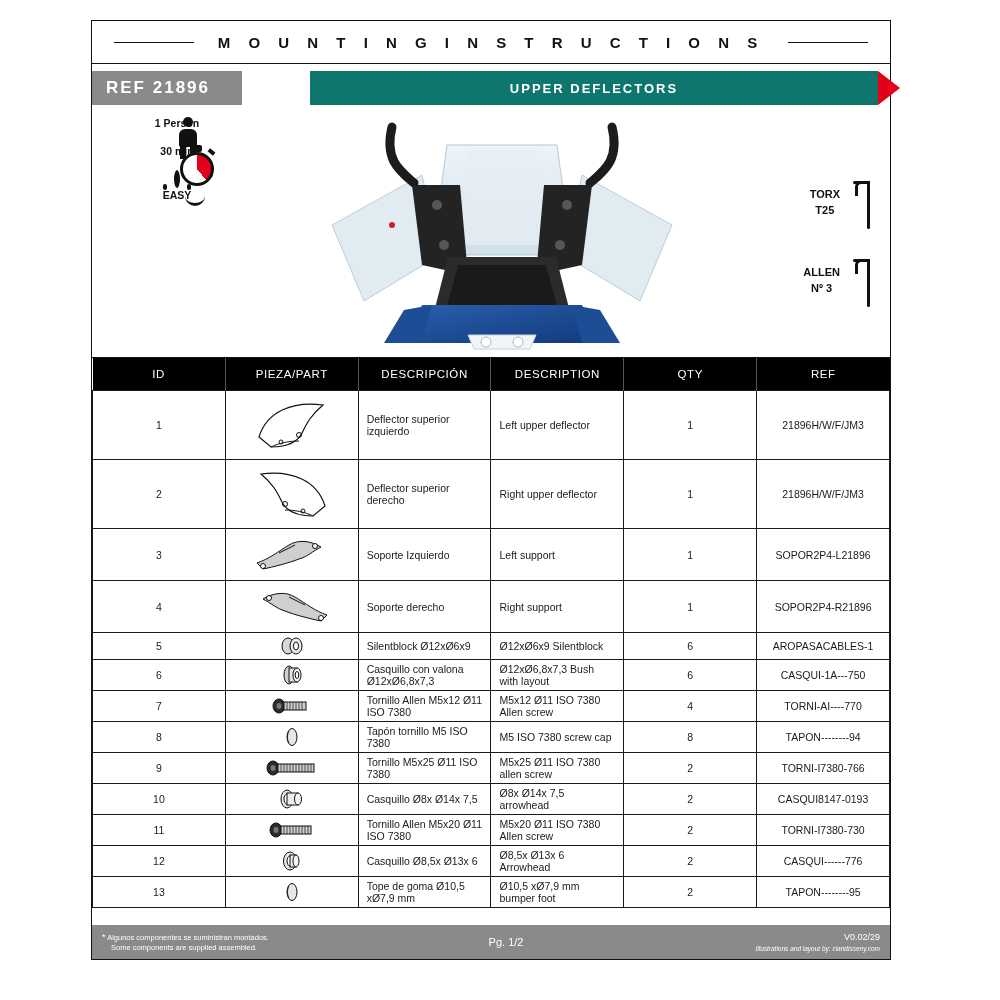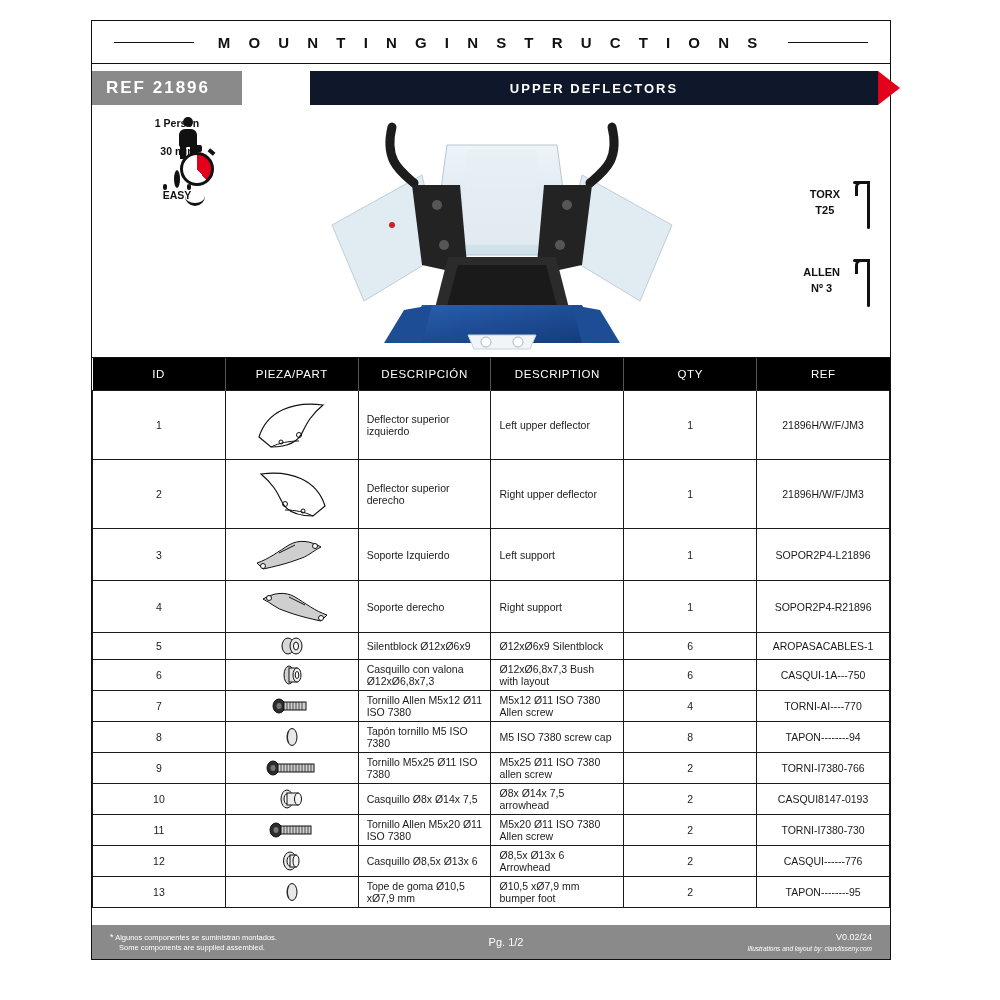--- a/index.html
+++ b/index.html
@@ -64,21 +64,21 @@
     font-size: 17px;
     font-weight: bold;
     letter-spacing: 2px;
     display: flex;
     align-items: center;
     padding-left: 14px;
     box-sizing: border-box;
   }
   .ref-red {
     flex: 1;
-    background: #0f172a;
+    background: #0f766e;
     color: #fff;
     font-size: 13px;
     font-weight: bold;
     letter-spacing: 2px;
     display: flex;
     align-items: center;
     justify-content: center;
     position: relative;
     margin-right: 12px;
     margin-left: 36px;
@@ -249,21 +249,21 @@
     position: absolute;
     left: 0;
     bottom: 0;
     width: 100%;
     height: 34px;
     background: #8a8a8a;
     color: #fff;
     display: flex;
     align-items: center;
     box-sizing: border-box;
-    padding: 0 18px;
+    padding: 0 10px;
   }
   .footer .note {
     font-size: 7.5px;
     line-height: 1.35;
     flex: 0 0 auto;
     width: 240px;
   }
   .footer .note .star { color: #fff; font-size: 9px; }
   .footer .page-num {
     flex: 1;
@@ -603,19 +603,19 @@
     </table>
 
     <div class="footer">
       <div class="note">
         <span class="star">*</span>
         <span>Algunos componentes se suministran montados.</span><br>
         <span style="padding-left:9px">Some components are supplied assembled.</span>
       </div>
       <div class="page-num">Pg. 1/2</div>
       <div class="right">
-        <div class="version">V0.02/24</div>
+        <div class="version">V0.02/29</div>
         <div class="credit">Illustrations and layout by: ciandisseny.com</div>
       </div>
     </div>
 
   </div>
 </div>
 
 </body></html>

